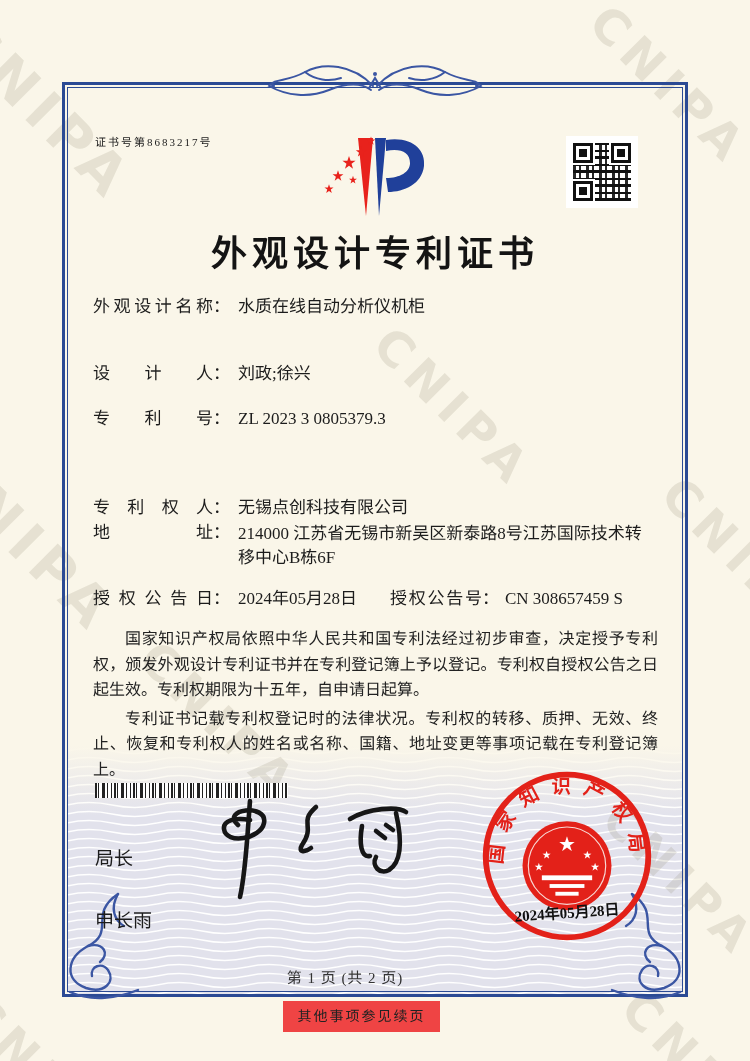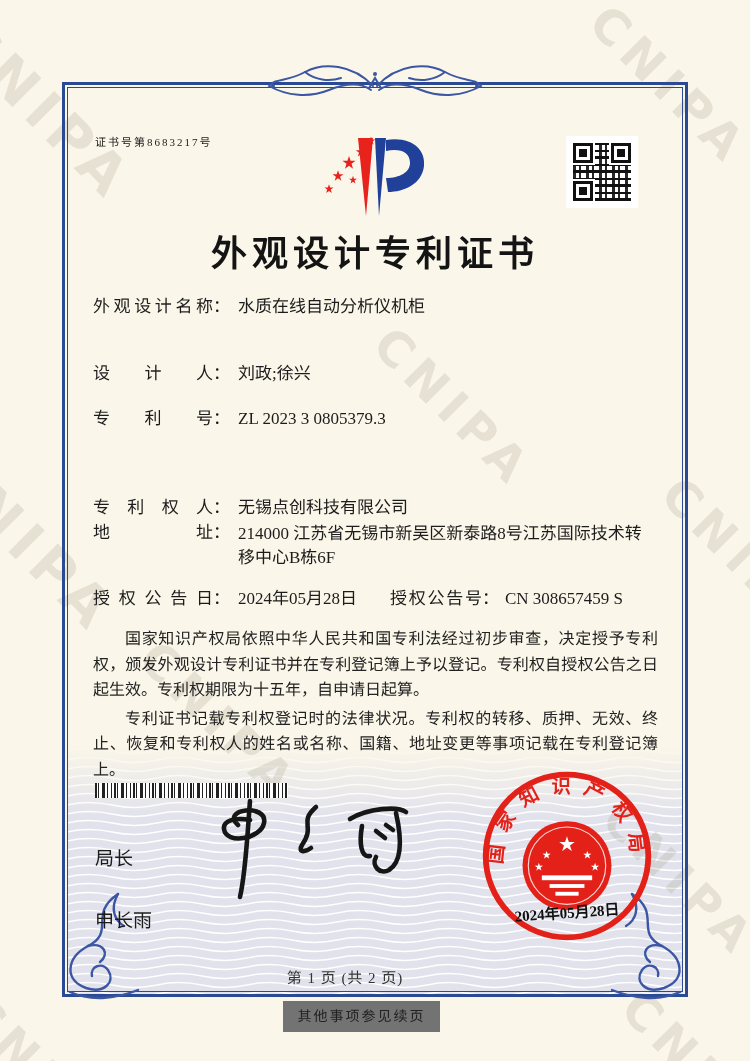--- a/index.html
+++ b/index.html
@@ -46,21 +46,21 @@
       #222 7px 10px,#fff 10px 12px,#222 12px 13px,#fff 13px 16px,#222 16px 17px,#fff 17px 19px);}
 
   .officer{left:95px;font-size:19px;color:#1c1c1c;}
   .sig{left:200px;top:795px;}
 
   .seal{left:477px;top:766px;width:180px;height:180px;}
   .seal-date{left:502px;top:901px;width:130px;text-align:center;font-size:15px;
       color:#111;transform:rotate(-4deg);font-weight:600;}
 
   .page-num{left:0;top:966px;width:690px;text-align:center;font-size:15px;color:#333;letter-spacing:1px;}
-  .note{left:283px;top:1001px;width:157px;height:31px;line-height:31px;background:#737373;
+  .note{left:283px;top:1001px;width:157px;height:31px;line-height:31px;background:#ef4444;
       text-align:center;font-size:14px;letter-spacing:2px;color:#222;}
 
   .qr{left:566px;top:136px;width:72px;height:72px;background:#fff;}
   .qr-body{position:absolute;inset:7px;
       background:repeating-linear-gradient(90deg,rgba(17,17,17,.9) 0 3px,transparent 3px 6px,rgba(17,17,17,.9) 6px 8px,transparent 8px 13px),
       repeating-linear-gradient(0deg,#111 0 3px,#fff 3px 7px,#111 7px 9px,#fff 9px 14px);}
   .finder{position:absolute;width:14px;height:14px;border:3px solid #111;background:#fff;box-shadow:0 0 0 2px #fff;}
   .finder i{position:absolute;inset:3px;background:#111;}
 </style>
 </head>

